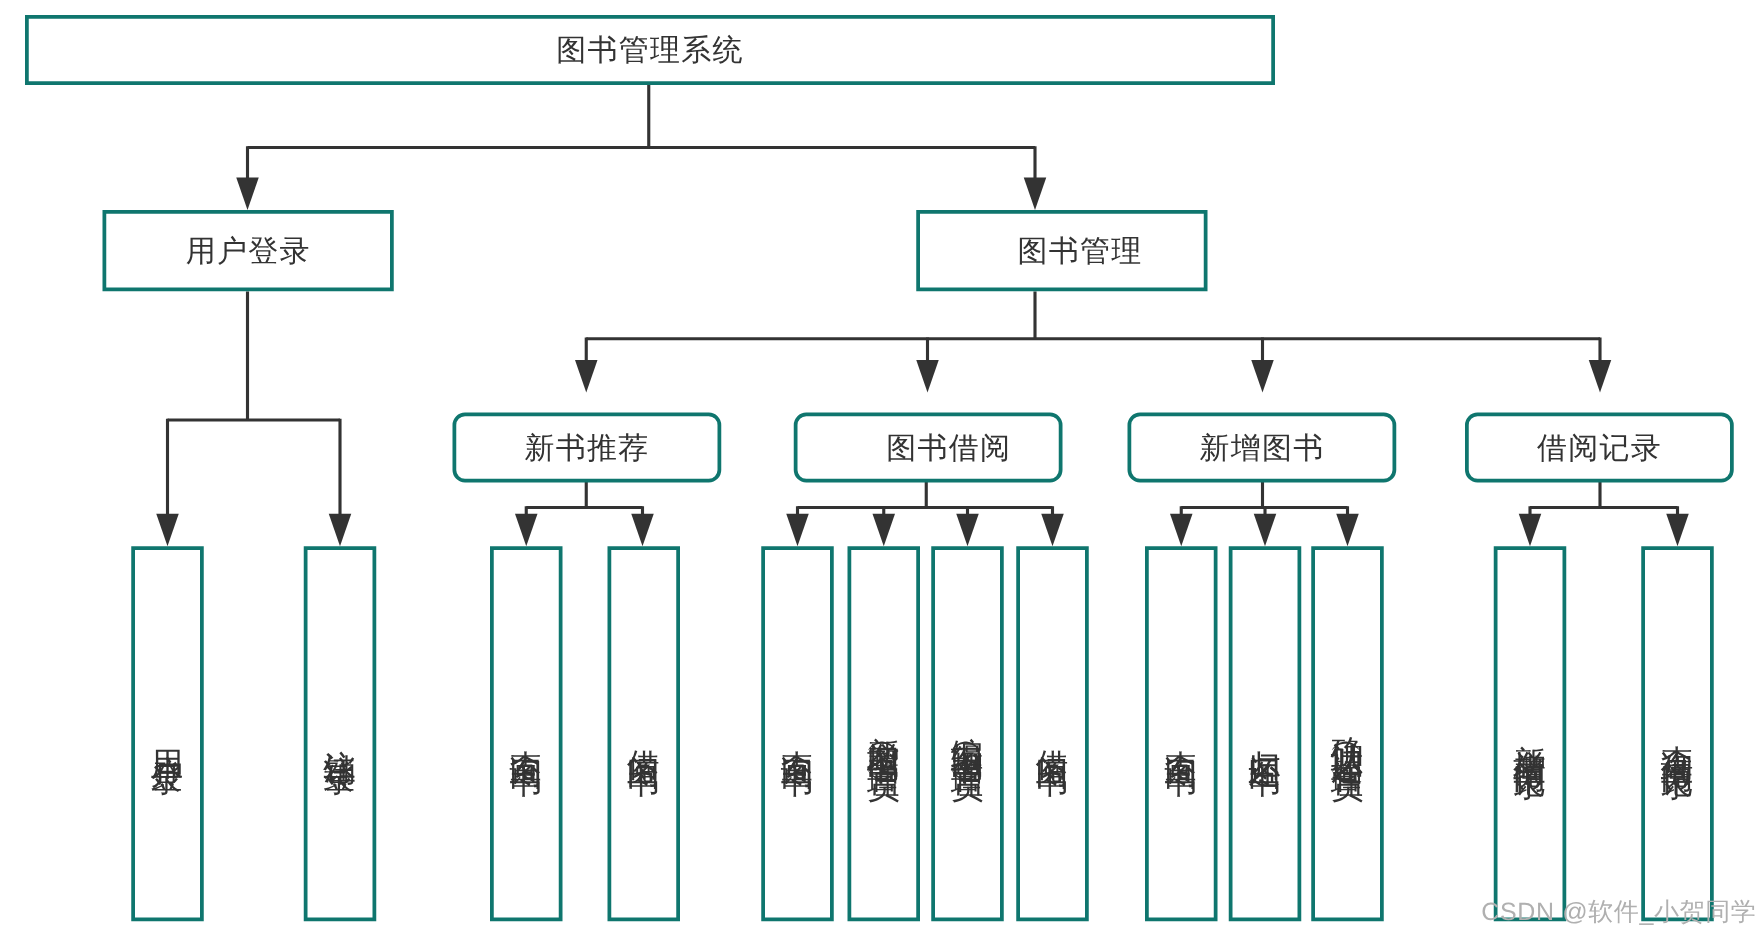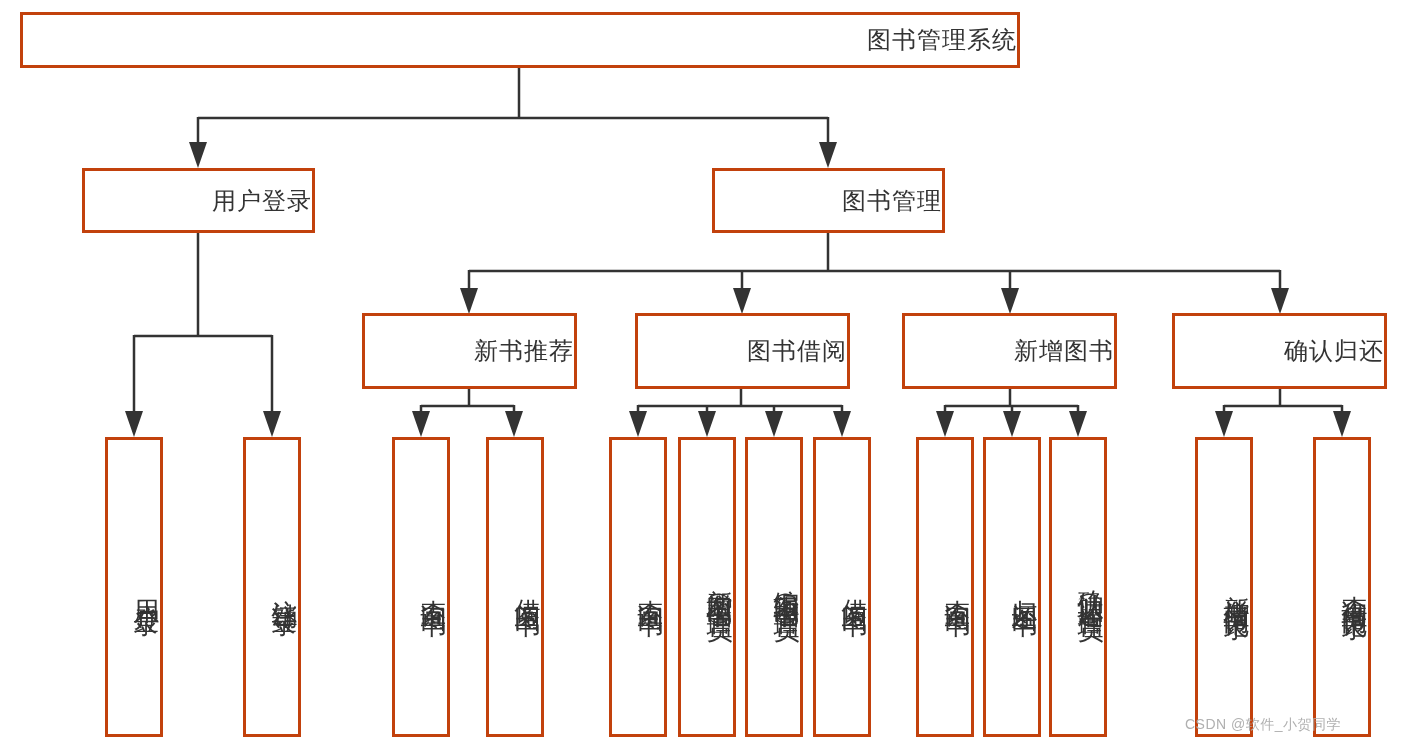--- a/index.html
+++ b/index.html
@@ -18,57 +18,57 @@
   }
   #connectors {
     position: absolute;
     left: 0;
     top: 0;
     z-index: 0;
   }
   .node {
     position: absolute;
     box-sizing: border-box;
-    border: 3px solid #c2410c;
+    border: 3px solid #0f766e;
     background: #ffffff;
     display: flex;
     align-items: center;
-    justify-content: flex-end;
+    justify-content: center;
     z-index: 1;
   }
   .node-h {
     font-size: 24px;
     letter-spacing: 1px;
     white-space: nowrap;
   }
   .node-root {
     left: 20px; top: 12px; width: 1000px; height: 56px;
   }
   .node-l2 {
     top: 168px; width: 233px; height: 65px;
   }
   .node-l3 {
-    top: 313px; width: 215px; height: 76px;
+    top: 330px; width: 215px; height: 56px; border-radius: 10px;
   }
   .leaf {
     top: 437px; width: 58px; height: 300px;
   }
   .leaf span {
     writing-mode: vertical-rl;
     text-orientation: mixed;
     font-size: 26px;
     letter-spacing: 4px;
     line-height: 1;
   }
   #watermark {
     position: absolute;
     left: 1185px;
     top: 716px;
     z-index: 3;
-    font-size: 14px;
+    font-size: 20px;
     color: #b0b0b0;
     white-space: nowrap;
     letter-spacing: 0.5px;
   }
 </style>
 </head>
 <body>
 
 <div id="canvas">
 
@@ -141,35 +141,35 @@
     </g>
   </svg>
 
   <div class="node node-root node-h">
     <span>图书管理系统</span>
   </div>
 
   <div class="node node-l2 node-h" style="left:82px;">
     <span>用户登录</span>
   </div>
-  <div class="node node-l2 node-h" style="left:712px;padding-left:29px;">
+  <div class="node node-l2 node-h" style="left:733px;padding-left:29px;">
     <span>图书管理</span>
   </div>
 
   <div class="node node-l3 node-h" style="left:362px;">
     <span>新书推荐</span>
   </div>
   <div class="node node-l3 node-h" style="left:635px;padding-left:33px;">
     <span>图书借阅</span>
   </div>
   <div class="node node-l3 node-h" style="left:902px;">
     <span>新增图书</span>
   </div>
   <div class="node node-l3 node-h" style="left:1172px;">
-    <span>确认归还</span>
+    <span>借阅记录</span>
   </div>
 
   <div class="node leaf" style="left:105px;">
     <span>用户登录</span>
   </div>
   <div class="node leaf" style="left:243px;">
     <span>注销登录</span>
   </div>
 
   <div class="node leaf" style="left:392px;">

